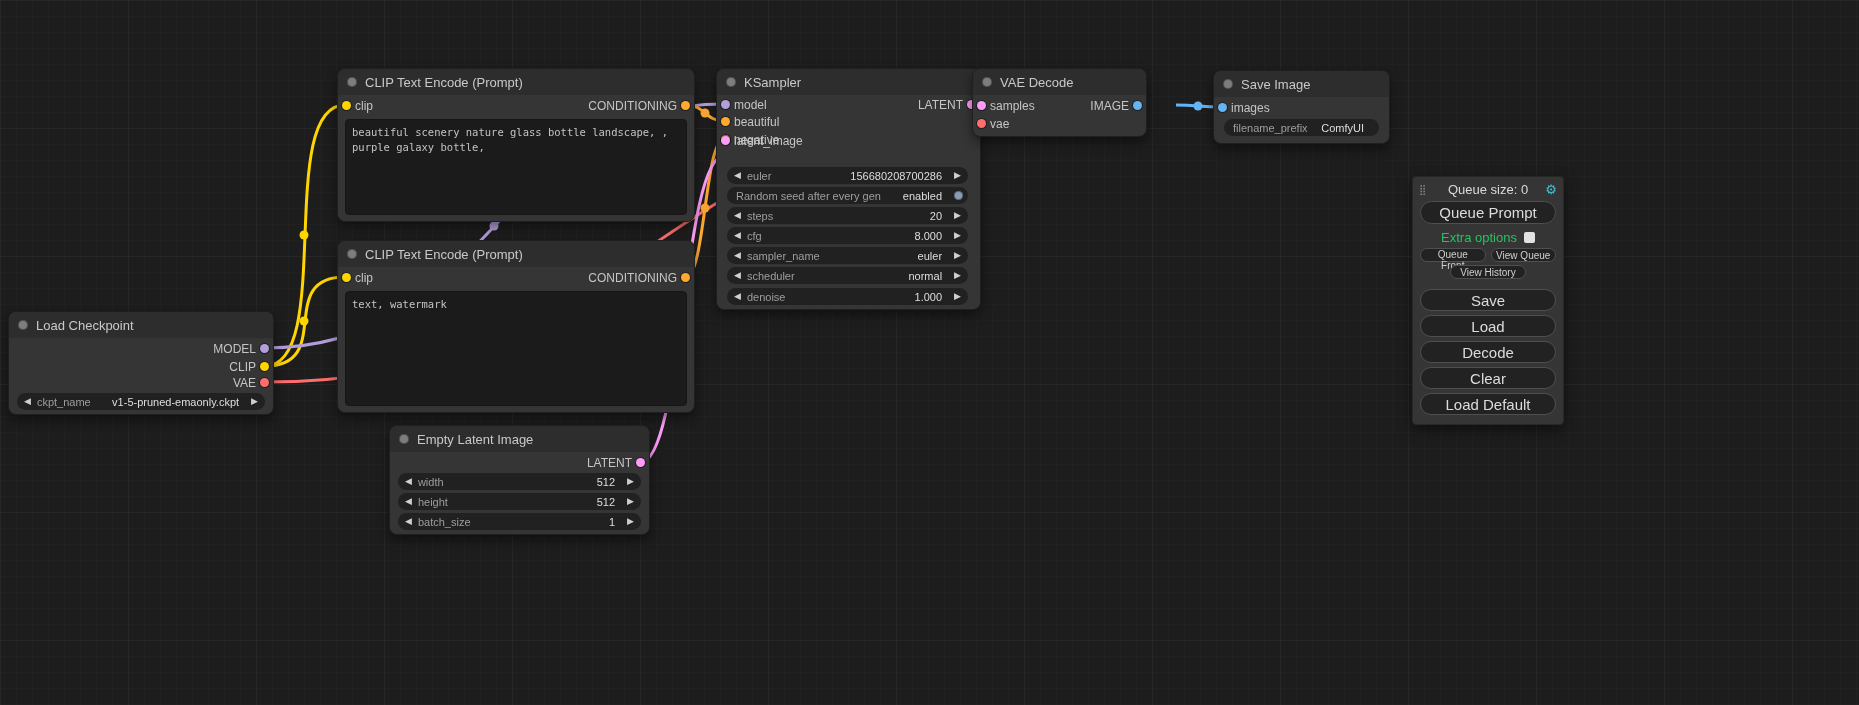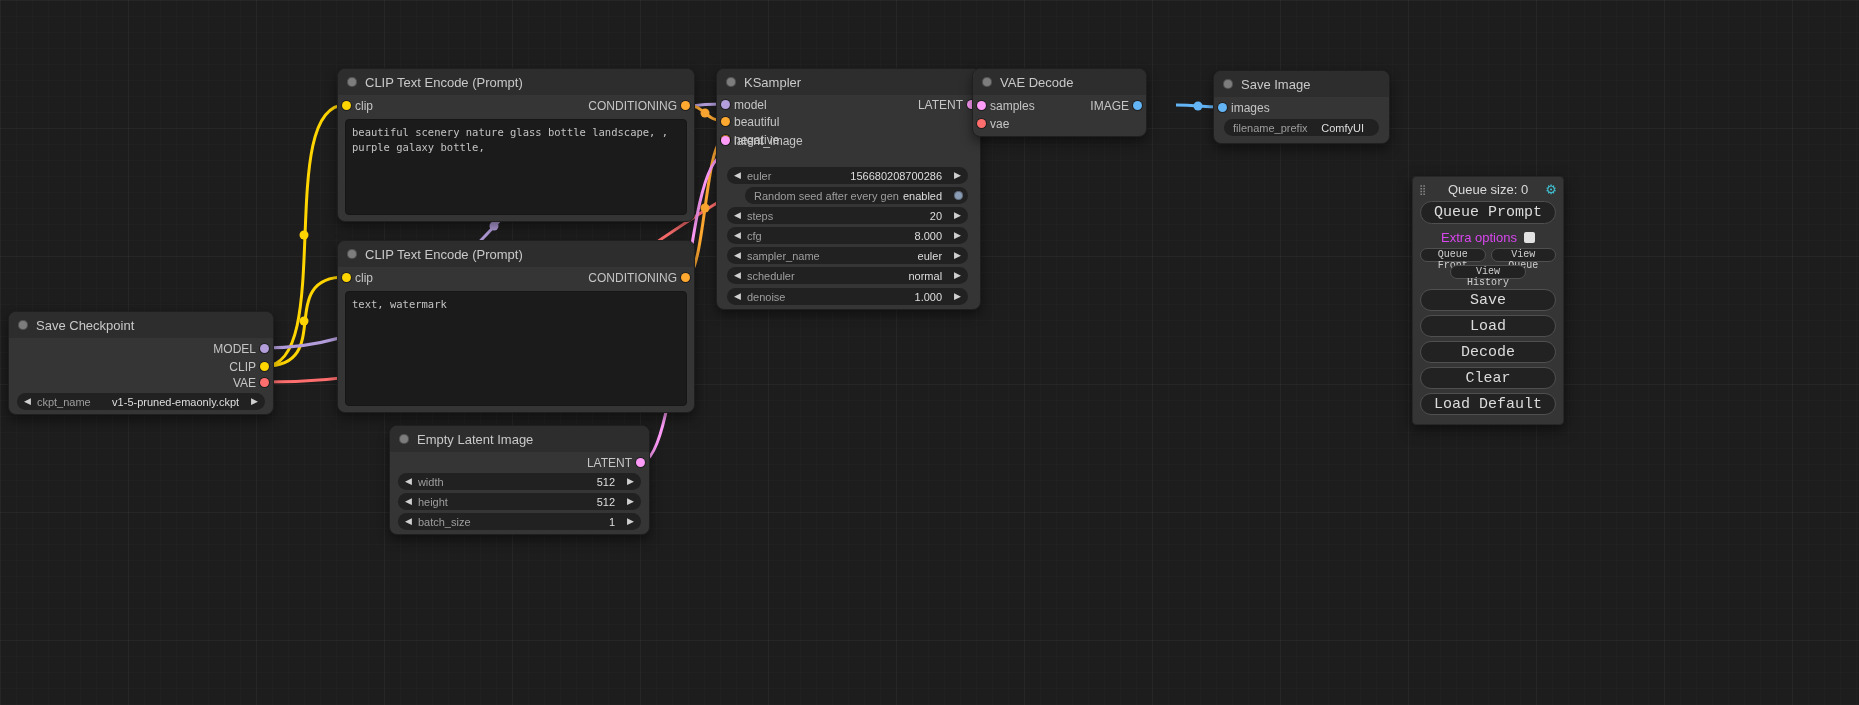--- a/index.html
+++ b/index.html
@@ -52,26 +52,26 @@
   .menu {
     position:absolute; left:1412px; top:176px; width:152px; z-index:3;
     background:#353535; border:1px solid #272727; border-radius:4px;
     box-shadow:0 5px 14px rgba(0,0,0,.5); padding-bottom:9px;
   }
   .menu-header { height:21px; display:flex; align-items:center; padding:3px 6px 0 6px; }
   .drag-handle { color:#8a8a8a; font-size:10px; width:15px; cursor:move; }
   .queue-size { flex:1; text-align:center; color:#dadada; font-size:13px; }
   .gear { font-size:13px; width:15px; text-align:right; cursor:pointer; }
   .btn { display:block; background:#222; border:1px solid #4f4f4f; color:#dcdcdc;
-    font-family:Liberation Mono, monospace; cursor:pointer; }
+    font-family:Liberation Sans, sans-serif; cursor:pointer; }
   .btn-lg { margin:4px 7px 0 7px; height:22px; width:calc(100% - 14px);
     border-radius:12px; font-size:15px; }
   .btn-qp { height:23px; margin-top:3px; }
   .extra-row { display:flex; align-items:center; justify-content:center; gap:7px;
-    margin:6px 0 3px 0; color:#d946ef; font-size:13px; }
+    margin:6px 0 3px 0; color:#22c55e; font-size:13px; }
   .checkbox { width:11px; height:11px; background:#e2e2e2; border-radius:2px; cursor:pointer; }
   .row-sm { display:flex; gap:5px; margin:2px 7px 0 7px; }
   .btn-sm { flex:1; height:14px; border-radius:8px; font-size:10px; color:#cfcfcf;
     padding:0 4px; line-height:11px; }
   .row-center { display:flex; justify-content:center; margin:3px 7px 10px 7px; }
   .btn-vh { flex:none; width:76px; }
 </style>
 </head>
 <body>
 
@@ -94,21 +94,21 @@
     <circle cx="705" cy="113" r="4.5" fill="#FFA931"></circle>
     <circle cx="705" cy="208" r="4.5" fill="#FFA931"></circle>
     <circle cx="682" cy="309" r="4.5" fill="#FF9CF9"></circle>
     <circle cx="995" cy="104" r="4.5" fill="#FF9CF9"></circle>
     <circle cx="1198" cy="106" r="4.5" fill="#64B5F6"></circle>
   </svg>
 
   <div class="node" style="left:8px;top:311px;width:266px;height:104px">
     <div class="ntitle">
       <span class="tdot"></span>
-      <span>Save Checkpoint</span>
+      <span>Load Checkpoint</span>
     </div>
     <div class="slot out" style="top:29px">
       <span>MODEL</span>
       <span class="sdot" style="background-color: rgb(179, 157, 219);"></span>
     </div>
     <div class="slot out" style="top:47px">
       <span>CLIP</span>
       <span class="sdot" style="background-color: rgb(255, 213, 0);"></span>
     </div>
     <div class="slot out" style="top:63px">
@@ -208,21 +208,21 @@
     <div class="slot out" style="top:28px">
       <span>LATENT</span>
       <span class="sdot" style="background-color: rgb(255, 156, 249);"></span>
     </div>
     <div class="widget" style="top:98px;left:10px;right:12px">
       <span class="arrow">◀</span>
       <span class="wlabel">euler</span>
       <span class="wvalue">156680208700286</span>
       <span class="arrow">▶</span>
     </div>
-    <div class="widget" style="top:118px;left:28px;right:12px">
+    <div class="widget" style="top:118px;left:10px;right:12px">
       <span class="wlabel">Random seed after every gen</span>
       <span class="wvalue">enabled</span>
       <span class="toggle-dot" style="background-color: rgb(138, 155, 180);"></span>
     </div>
     <div class="widget" style="top:138px;left:10px;right:12px">
       <span class="arrow">◀</span>
       <span class="wlabel">steps</span>
       <span class="wvalue">20</span>
       <span class="arrow">▶</span>
     </div>

